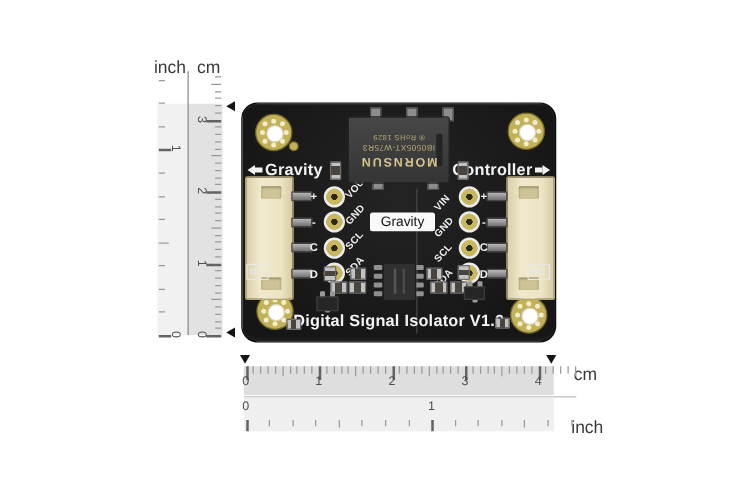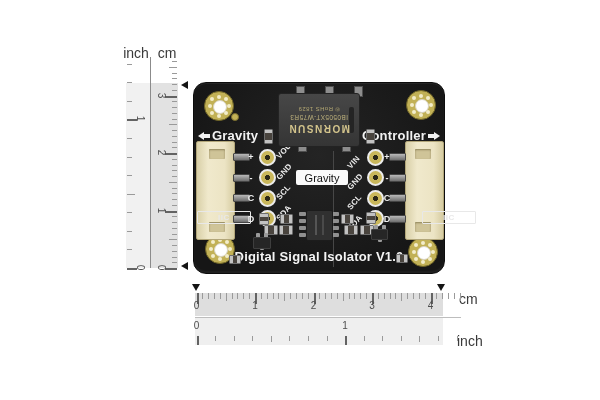--- a/index.html
+++ b/index.html
@@ -53,21 +53,21 @@
   .ic{position:absolute;left:112px;top:127px;width:25px;height:29px;background:#303030;border:1px solid #1c1c1c;border-radius:2px;z-index:2;}
   .ic-mark{position:absolute;left:8px;top:4px;width:2px;height:20px;background:#555;}
   .ic-mark2{position:absolute;left:15px;top:4px;width:2px;height:20px;background:#4a4a4a;}
   .icpin{position:absolute;width:7px;height:4px;background:#8f8f8f;border-radius:1px;z-index:1;}
   .sot{position:absolute;background:#262626;border:1px solid #3e3e3e;border-radius:1px;z-index:2;}
   .leg{position:absolute;background:#9a9a9a;border-radius:1px;z-index:1;}
   .smd-h{position:absolute;border:1px solid #6e6e6e;border-radius:1px;
          background:linear-gradient(90deg,#c2c2c2 0 3px,#49443e 3px calc(100% - 3px),#c2c2c2 calc(100% - 3px));}
   .smd-v{position:absolute;border:1px solid #6e6e6e;border-radius:1px;
          background:linear-gradient(180deg,#c2c2c2 0 3px,#49443e 3px calc(100% - 3px),#c2c2c2 calc(100% - 3px));}
-  .iic{position:absolute;top:128px;height:11px;line-height:11px;padding:0 20px;border:1px solid #e8e8e8;
+  .iic{position:absolute;top:128px;height:11px;line-height:11px;padding:0 2px;border:1px solid #e8e8e8;
        color:#e8e8e8;font-size:8px;font-weight:bold;letter-spacing:.5px;border-radius:1px;}
   .title{position:absolute;left:0;right:0;top:166px;text-align:center;font-size:13px;font-weight:bold;
          color:#f4f4f4;letter-spacing:.2px;}
 </style>
 </head>
 <body>
 
 <div class="stage" id="stage">
 
   <div>

